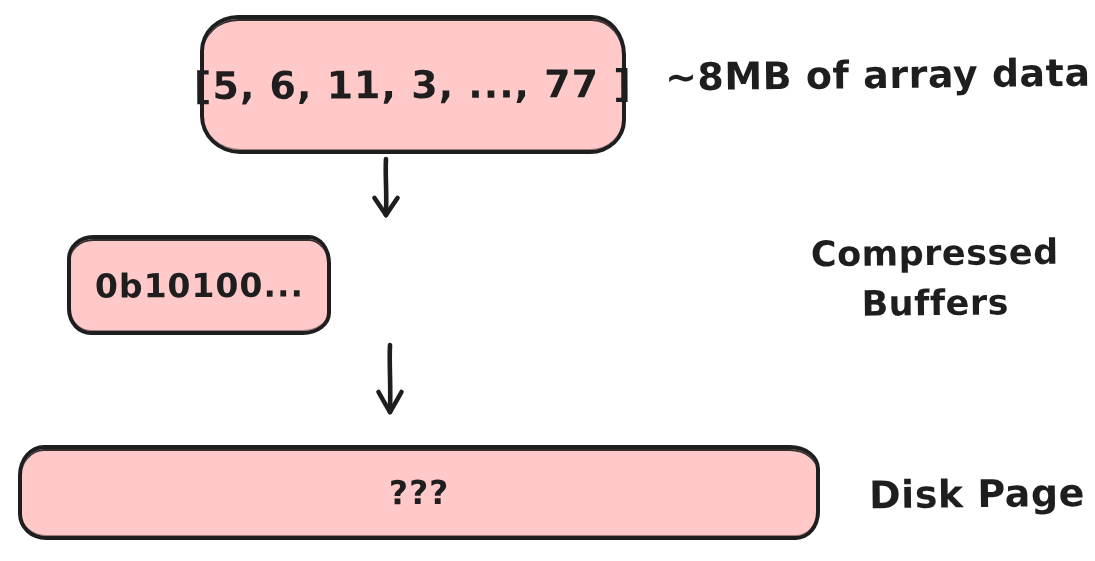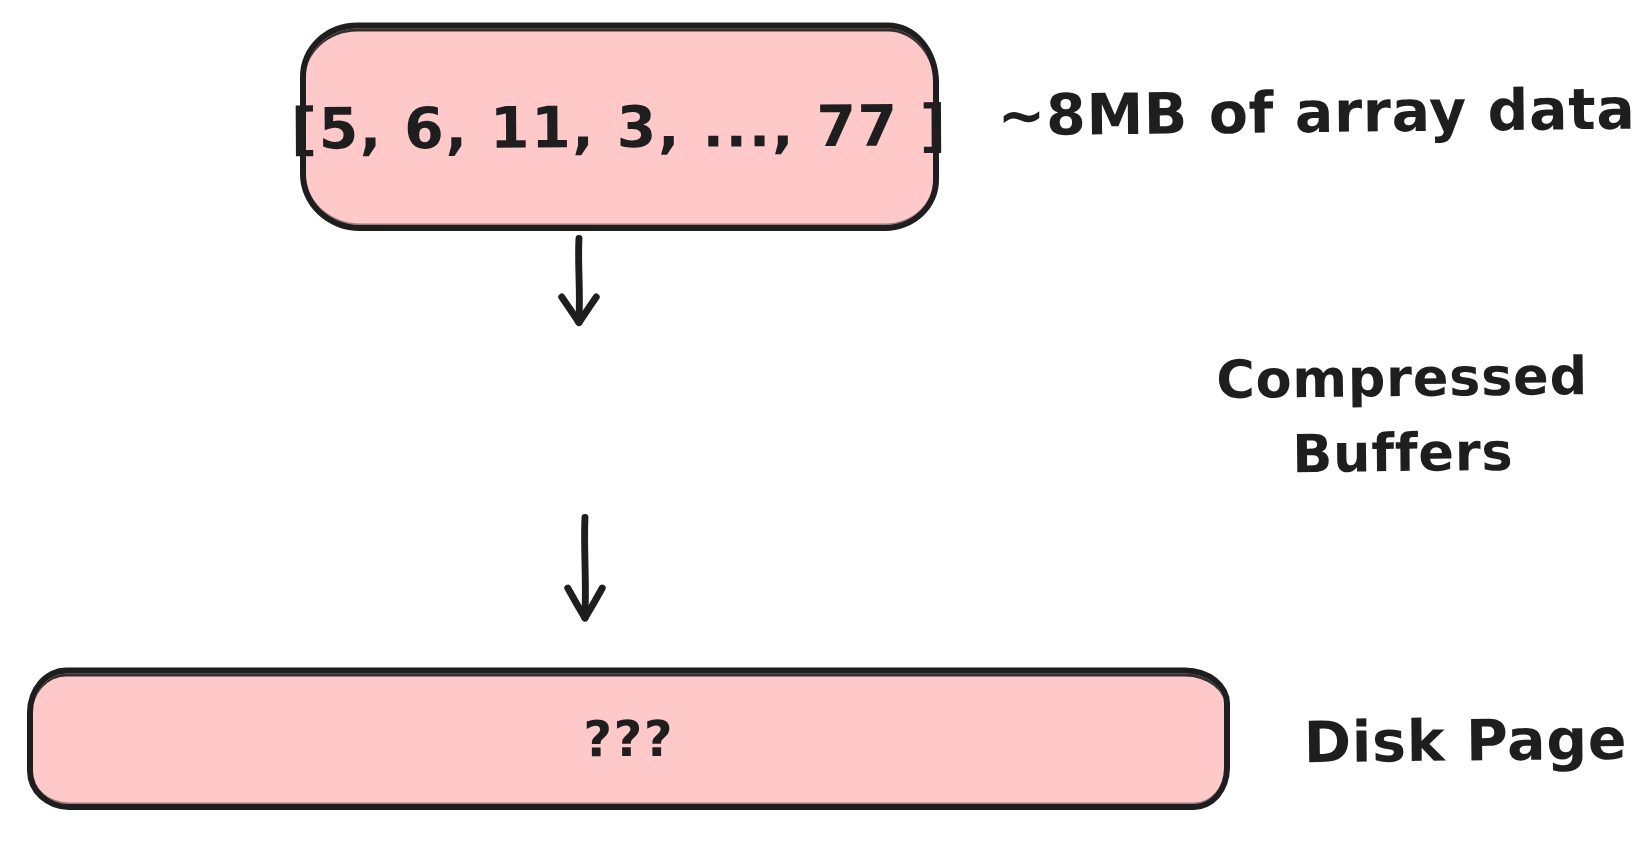--- a/index.html
+++ b/index.html
@@ -109,20 +109,23 @@
   <div class="label label-array">~8MB of array data</div>
 
   <svg class="arrow arrow-1" width="46" height="72" viewBox="0 0 46 72">
     <g fill="none" stroke="#1e1e1e" stroke-width="4.6" stroke-linecap="round">
       <path d="M23 3 C22 19, 24 37, 23 55"></path>
       <path d="M11.5 42 Q17 50 23 59"></path>
       <path d="M34.5 42 Q29 50 23 59"></path>
     </g>
   </svg>
 
+  <div class="sketch-box box-buf-left">
+    <span class="box-text">0b10100...</span>
+  </div>
 
 
   <div class="label label-buffers">
     <div>Compressed</div>
     <div>Buffers</div>
   </div>
 
   <svg class="arrow arrow-2" width="46" height="84" viewBox="0 0 46 84">
     <g fill="none" stroke="#1e1e1e" stroke-width="4.6" stroke-linecap="round">
       <path d="M23 3 C22 23, 24 45, 23 65"></path>

